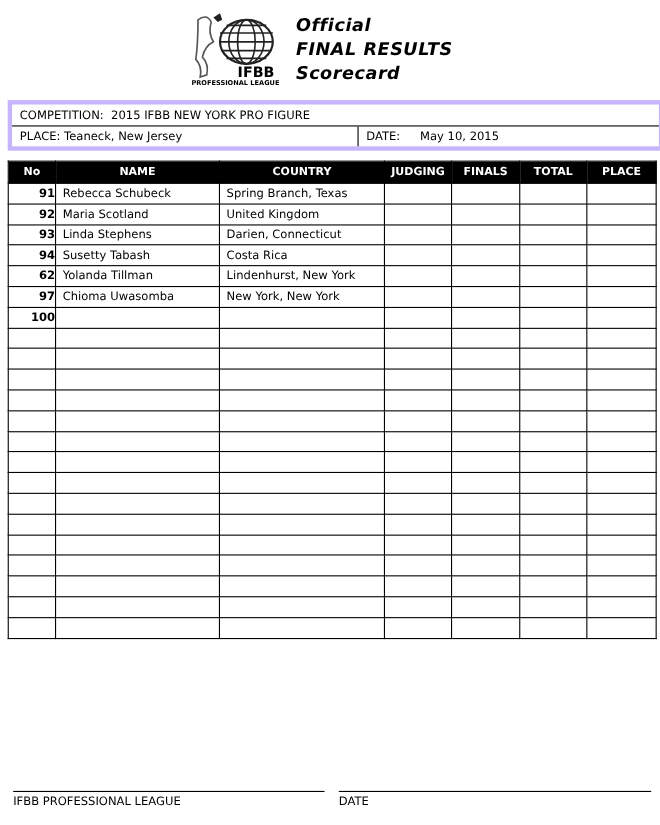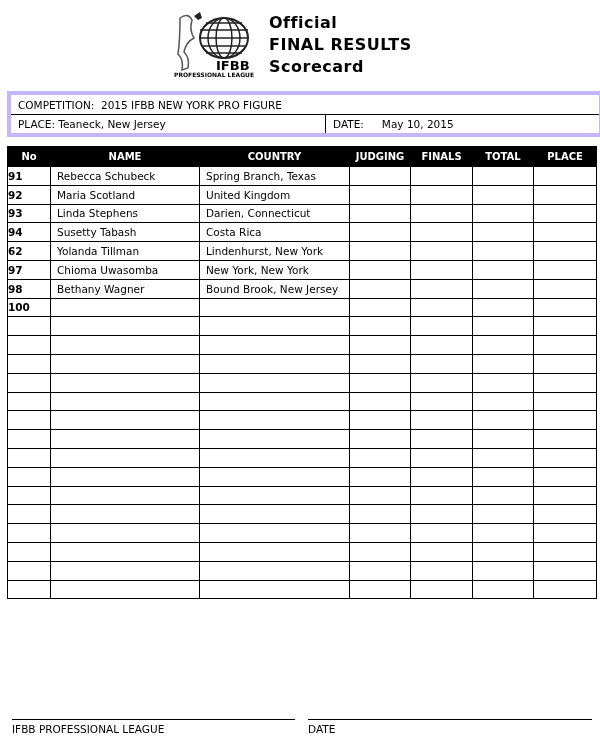--- a/index.html
+++ b/index.html
@@ -1,31 +1,31 @@
 <!DOCTYPE html>
 <html><head>
 <meta charset="utf-8">
 <style>
   html, body { margin:0; padding:0; background:#fff; }
   body { width:600px; height:750px; position:relative; overflow:hidden; font-family:"DejaVu Sans", sans-serif; color:#000; }
   .header { position:absolute; left:0; top:0; width:600px; height:85px; }
   .logo { position:absolute; left:172px; top:10px; width:92px; height:68px; }
   .title { position:absolute; left:269px; top:12px; font-family:"DejaVu Sans", sans-serif; font-weight:bold; font-size:16px; line-height:22px; letter-spacing:0.5px; }
-  .title div { white-space:nowrap; }
+  .title div { white-space:nowrap;font-style:italic; }
   .info { position:absolute; left:7px; top:91px; width:588px; border:4px solid #c4b5fd; font-size:10.5px; }
   .info .row { height:19px; display:flex; align-items:center; box-sizing:border-box; }
   .info .row + .row { border-top:1px solid #000; }
   .info .cell { padding-left:7px; height:100%; display:flex; align-items:center; box-sizing:border-box; white-space:nowrap; }
   .info .cell.place { width:315px; border-right:1px solid #000; }
   .info .cell.date { padding-left:7px; }
   .info .date-val { margin-left:18px; }
   table.score { position:absolute; left:7px; top:146px; width:589px; border-collapse:collapse; table-layout:fixed; font-size:10.5px; }
   table.score th { background:#000; color:#fff; font-weight:bold; font-size:10px; height:19px; padding:0; text-align:center; border:1px solid #000; }
   table.score td { border:1px solid #000; height:18.8px; padding:0 0 0 6px; white-space:nowrap; overflow:hidden; box-sizing:border-box; }
-  table.score td.no { text-align:left; font-weight:bold; padding:0; }
+  table.score td.no { text-align:right; font-weight:bold; padding:0; }
   .sig { position:absolute; top:719px; border-top:1px solid #000; font-size:10.5px; padding-top:3px; }
   .sig.left { left:12px; width:283px; }
   .sig.right { left:308px; width:284px; }
 </style>
 </head>
 <body>
 
 <div class="header">
   <div class="logo">
     <svg width="92" height="68" viewBox="0 0 92 68">
@@ -137,29 +137,20 @@
       <tr>
         <td class="no">97</td>
         <td>Chioma Uwasomba</td>
         <td>New York, New York</td>
         <td></td>
         <td></td>
         <td></td>
         <td></td>
       </tr>
       <tr>
-        <td class="no">98</td>
-        <td>Bethany Wagner</td>
-        <td>Bound Brook, New Jersey</td>
-        <td></td>
-        <td></td>
-        <td></td>
-        <td></td>
-      </tr>
-      <tr>
         <td class="no">100</td>
         <td></td>
         <td></td>
         <td></td>
         <td></td>
         <td></td>
         <td></td>
       </tr>
       <tr>
         <td class="no"></td>

